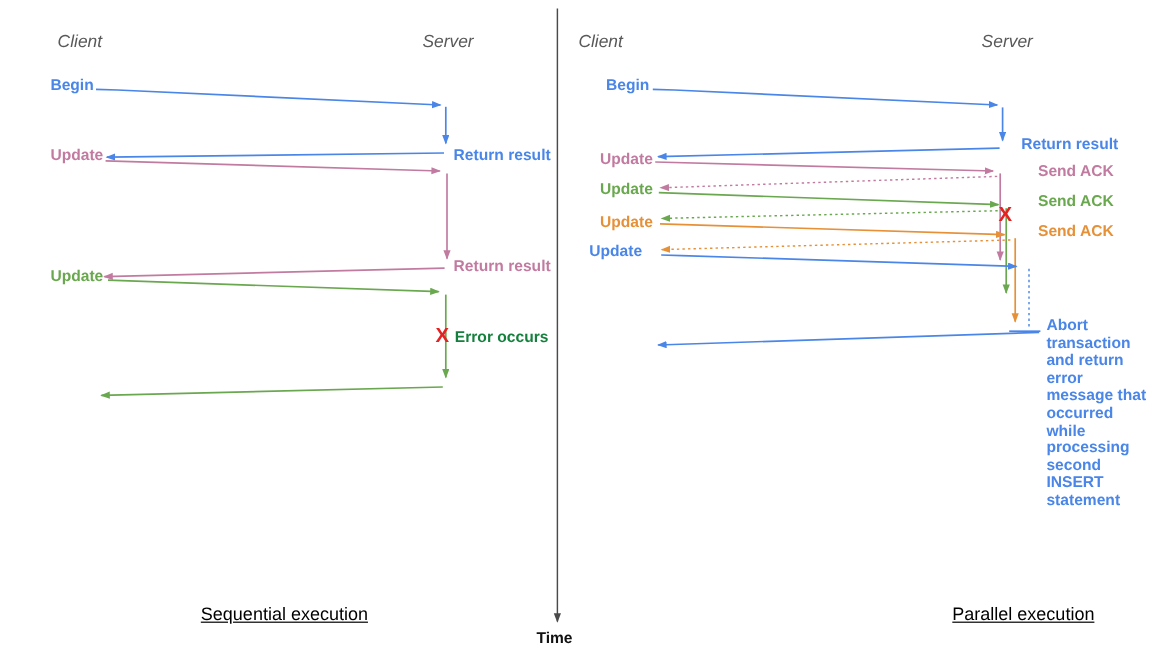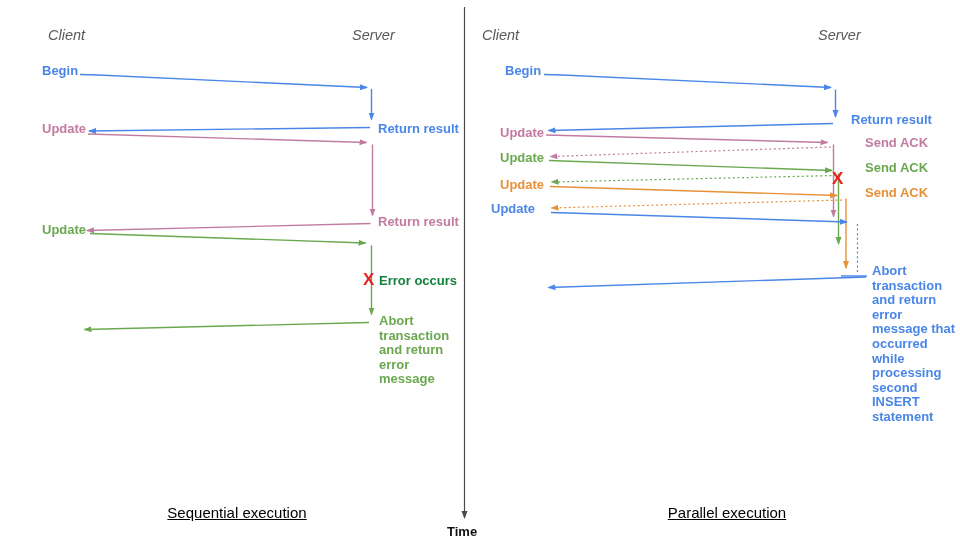--- a/index.html
+++ b/index.html
@@ -92,21 +92,20 @@
 
   <div class="lbl c-blue" style="left:42px;top:64px;">Begin</div>
   <div class="lbl c-blue" style="left:378px;top:122px;">Return result</div>
   <div class="lbl c-pink" style="left:42px;top:122px;">Update</div>
   <div class="lbl c-pink" style="left:378px;top:215px;">Return result</div>
   <div class="lbl c-green" style="left:42px;top:223px;">Update</div>
 
   <div class="xmark" style="left:363px;top:271px;">X</div>
   <div class="lbl c-red" style="left:379px;top:274px;">Error occurs</div>
 
-  <div class="lbl c-green wrap" style="left:379px;top:314px;width:84px;">Abort transaction and return error message</div>
 
   <div class="caption" style="left:77px;top:504px;">Sequential execution</div>
 
   <div class="hdr" style="left:482px;top:27px;">Client</div>
   <div class="hdr" style="left:818px;top:27px;">Server</div>
 
   <div class="lbl c-blue" style="left:505px;top:64px;">Begin</div>
   <div class="lbl c-blue" style="left:851px;top:113px;">Return result</div>
 
   <div class="lbl c-pink" style="left:500px;top:126px;">Update</div>
@@ -117,17 +116,17 @@
 
   <div class="lbl c-orange" style="left:500px;top:178px;">Update</div>
   <div class="lbl c-orange" style="left:865px;top:186px;">Send ACK</div>
 
   <div class="lbl c-blue" style="left:491px;top:202px;">Update</div>
 
   <div class="xmark" style="left:832px;top:170px;">X</div>
 
   <div class="lbl c-blue wrap" style="left:872px;top:264px;width:84px;">Abort transaction and return error message that occurred while processing second INSERT statement</div>
 
-  <div class="caption" style="left:567px;top:504px;">Parallel execution</div>
+  <div class="caption" style="left:592px;top:504px;text-align:right;">Parallel execution</div>
 
   <div class="time-lbl" style="left:447px;top:524px;font-weight:bold;">Time</div>
 
 </div>
 
 </body></html>

